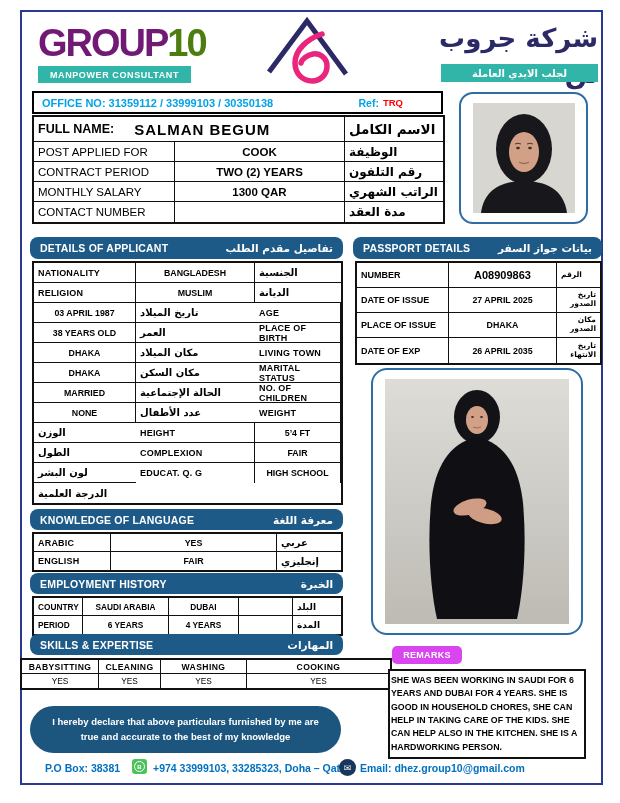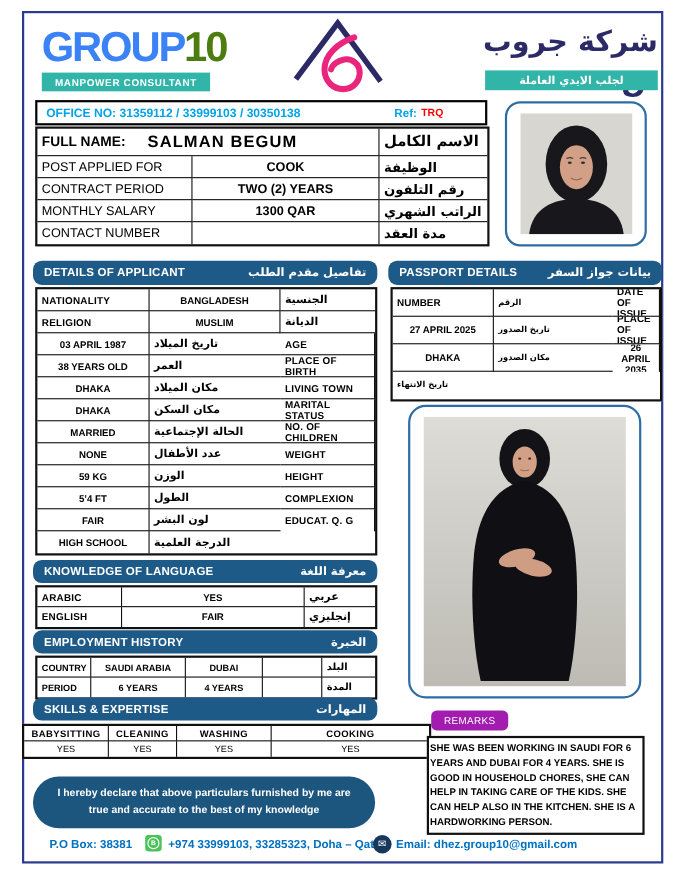--- a/index.html
+++ b/index.html
@@ -2,21 +2,21 @@
 <html><head>
 <meta charset="utf-8">
 <style>
   html,body{margin:0;padding:0;width:620px;height:803px;background:#fff;overflow:hidden;
     font-family:"Liberation Sans",sans-serif;position:relative;}
   .abs{position:absolute;}
   .page-border{position:absolute;left:20px;top:10px;width:579px;height:771px;
     border:2px solid #2B3990;background:#fff;}
   
   .glogo{left:38px;top:24px;font-weight:bold;font-size:38px;letter-spacing:-2px;line-height:1;}
-  .glogo .navy{color:#3b82f6;} .glogo .pink{color:#4d7c0f;}
+  .glogo .navy{color:#701a75;} .glogo .pink{color:#4d7c0f;}
   .gsub{left:38px;top:66px;width:153px;height:17px;background:#31B5A9;color:#fff;font-weight:bold;
     font-size:9px;display:flex;align-items:center;justify-content:center;letter-spacing:.6px;}
   .clogo{left:264px;top:15px;}
   .artitle{left:400px;top:20px;width:198px;text-align:right;font-family:"DejaVu Sans",sans-serif;
     font-weight:bold;font-size:26px;color:#2B2A66;line-height:1.4;}
   .arsub{left:441px;top:64px;width:157px;height:18px;background:#31B5A9;color:#fff;
     font-family:"DejaVu Sans",sans-serif;font-weight:bold;font-size:10px;
     display:flex;align-items:center;justify-content:center;direction:rtl;}
   
   .office{left:32px;top:91px;width:411px;height:23px;border:2px solid #000;display:flex;
@@ -71,22 +71,22 @@
   .s-v{font-size:8.3px;}
   .pastbl{left:355px;top:261px;width:247px;grid-template-columns:92px 108px 1fr;grid-auto-rows:25px;}
   .p-l{font-size:9px;font-weight:bold;padding-left:6px;}
   .p-v{font-size:8.8px;font-weight:bold;}
   .p-v.big{font-size:11px;}
   .p-ar{font-size:7.5px;line-height:1.15;padding-right:4px;}
   
   .decl{left:30px;top:706px;width:311px;height:47px;background:#1C567E;border-radius:24px;color:#fff;
     display:flex;align-items:center;justify-content:center;text-align:center;font-weight:bold;
     font-size:9.5px;line-height:1.55;padding:0 22px;box-sizing:border-box;}
-  .rem-b{left:392px;top:646px;width:70px;height:18px;background:#a21caf;border-radius:5px;color:#fff;
-    font-weight:normal;font-size:9px;display:flex;align-items:center;justify-content:center;letter-spacing:.3px;}
+  .rem-b{left:392px;top:646px;width:70px;height:18px;background:#d946ef;border-radius:5px;color:#fff;
+    font-weight:bold;font-size:9px;display:flex;align-items:center;justify-content:center;letter-spacing:.3px;}
   .rem-t{left:388px;top:669px;width:198px;min-height:79px;border:2px solid #111;font-weight:bold;
     font-size:8.8px;line-height:1.52;padding:3px 1px;box-sizing:border-box;background:#fff;}
   
   .foot{color:#0070C0;font-weight:bold;font-size:10.5px;white-space:nowrap;}
   .f-po{left:45px;top:762px;}
   .f-wa{left:132px;top:759px;width:15px;height:15px;border-radius:3px;background:#4CC35A;
     display:flex;align-items:center;justify-content:center;}
   .wa-in{width:9px;height:9px;border:1px solid #fff;border-radius:50%;color:#fff;font-size:6px;
     font-weight:bold;display:flex;align-items:center;justify-content:center;}
   .f-ph{left:153px;top:762px;}
@@ -180,21 +180,20 @@
   <div class="d-l">LIVING TOWN</div>
     <div class="c d-v">DHAKA</div>
     <div class="r lc d-ar">مكان السكن</div>
   <div class="d-l">MARITAL STATUS</div>
     <div class="c d-v">MARRIED</div>
     <div class="r lc d-ar">الحالة الإجتماعية</div>
   <div class="d-l">NO. OF CHILDREN</div>
     <div class="c d-v">NONE</div>
     <div class="r lc d-ar">عدد الأطفال</div>
   <div class="d-l">WEIGHT</div>
-    <div class="c d-v">59 KG</div>
     <div class="r lc d-ar">الوزن</div>
   <div class="d-l">HEIGHT</div>
     <div class="c d-v">5’4 FT</div>
     <div class="r lc d-ar">الطول</div>
   <div class="d-l">COMPLEXION</div>
     <div class="c d-v">FAIR</div>
     <div class="r lc d-ar">لون البشر</div>
   <div class="d-l lr">EDUCAT. Q. G</div>
     <div class="c d-v lr">HIGH SCHOOL</div>
     <div class="r lc lr d-ar">الدرجة العلمية</div>
@@ -246,27 +245,29 @@
 </div>
 
 <div class="abs decl">I hereby declare that above particulars furnished by me are true and accurate to the best of my knowledge</div>
 
 <div class="abs bar pas-h">
   <span class="en">PASSPORT DETAILS</span>
   <span class="ar">بيانات جواز السفر</span>
 </div>
 <div class="grid abs pastbl">
   <div class="p-l">NUMBER</div>
+    <div class="c p-v big">A08909863</div>
     <div class="r lc p-ar">الرقم</div>
   <div class="p-l">DATE OF ISSUE</div>
     <div class="c p-v">27 APRIL 2025</div>
     <div class="r lc p-ar">تاريخ الصدور</div>
   <div class="p-l">PLACE OF ISSUE</div>
     <div class="c p-v">DHAKA</div>
     <div class="r lc p-ar">مكان الصدور</div>
+  <div class="p-l lr">DATE OF EXP</div>
     <div class="c p-v lr">26 APRIL 2035</div>
     <div class="r lc lr p-ar">تاريخ الانتهاء</div>
 </div>
 
 <div class="abs photo2">
   <svg width="184" height="245" viewBox="0 0 184 245">
     <defs>
       <linearGradient id="g" x1="0" y1="0" x2="0" y2="1">
         <stop offset="0" stop-color="#dedcd7"></stop>
           <stop offset="1" stop-color="#bdbbb4"></stop>

